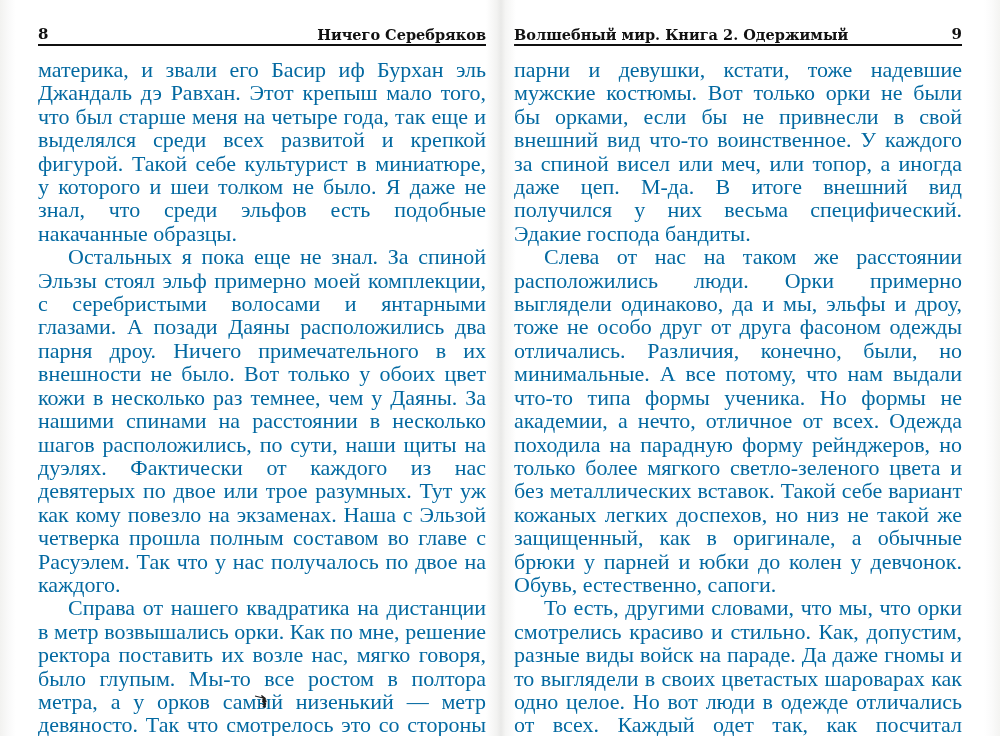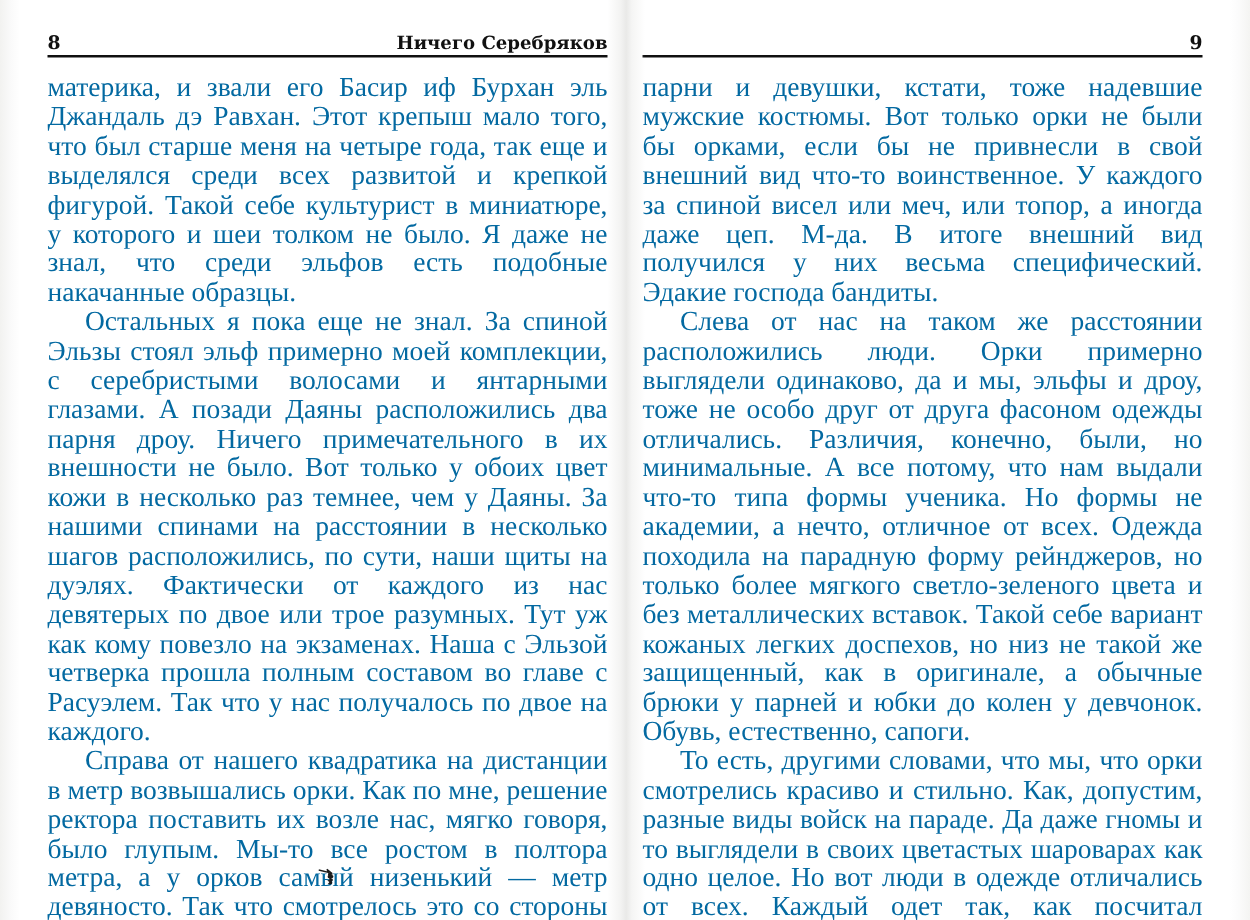--- a/index.html
+++ b/index.html
@@ -159,20 +159,21 @@
                  C 14.4 16, 14 17.4, 12.2 17.6 L 10.2 17.2 L 11.6 15.6 L 10 14.6
                  L 11.9 13.2 L 10.3 12 Z" fill="#1b1b1b"></path>
         <ellipse cx="12.4" cy="11.2" rx="2.3" ry="1.5" fill="#1b1b1b"></ellipse>
       </svg>
 
     </div>
 
     <div class="page page-right">
 
       <div class="runhead runhead-right">
+        <span class="runtitle">Волшебный мир. Книга 2. Одержимый</span>
         <span class="folio">9</span>
       </div>
 
       <div class="bodytext">
         <p class="cont">парни и девушки, кстати, тоже надевшие мужские костюмы. Вот только орки не были бы орками, если бы не привнесли в свой внешний вид что-то воинственное. У каждого за спиной висел или меч, или топор, а иногда даже цеп. М-да. В итоге внешний вид получился у них весьма специфический. Эдакие господа бандиты.</p>
         <p>Слева от нас на таком же расстоянии расположились люди. Орки примерно выглядели одинаково, да и мы, эльфы и дроу, тоже не особо друг от друга фасоном одежды отличались. Различия, конечно, были, но минимальные. А все потому, что нам выдали что-то типа формы ученика. Но формы не академии, а нечто, отличное от всех. Одежда походила на парадную форму рейнджеров, но только более мягкого светло-зеленого цвета и без металлических вставок. Такой себе вариант кожаных легких доспехов, но низ не такой же защищенный, как в оригинале, а обычные брюки у парней и юбки до колен у девчонок. Обувь, естественно, сапоги.</p>
         <p>То есть, другими словами, что мы, что орки смотрелись красиво и стильно. Как, допустим, разные виды войск на параде. Да даже гномы и то выглядели в своих цветастых шароварах как одно целое. Но вот люди в одежде отличались от всех. Каждый одет так, как посчитал нужным. У них даже фасоны у всех разные. То есть рядом друг с другом могли стоять парень в костюме или фраке, а возле него одетый в кожаные доспехи с металлическими вставками, словно на войну собравшийся, студент. Или еще девушка в пышном платье до земли и огромной шляпе с полями и вуалью, а</p>
       </div>
 
     </div>

